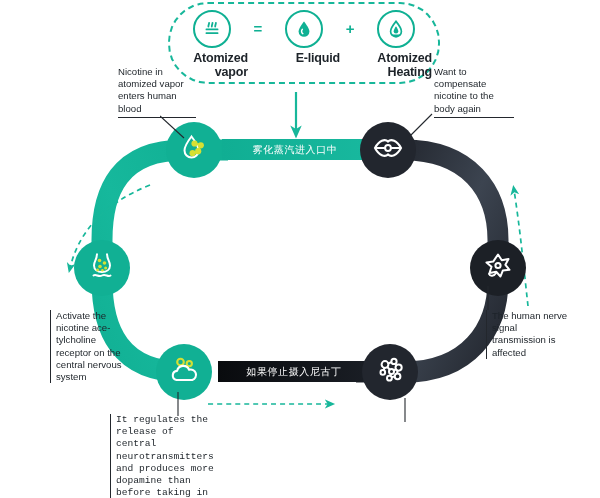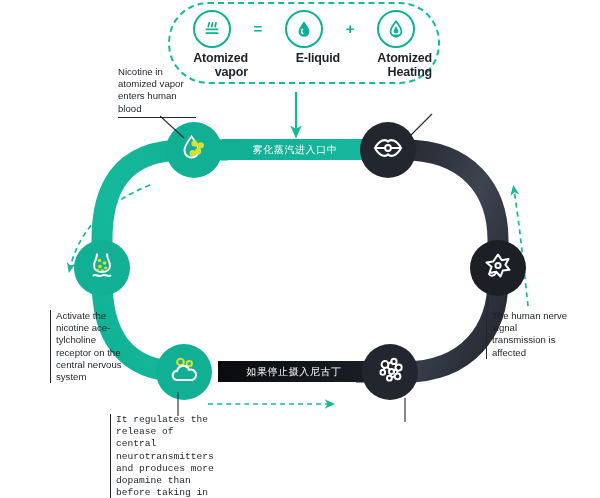--- a/index.html
+++ b/index.html
@@ -285,20 +285,21 @@
         </g>
       </svg>
     </span>
   </div>
 
   <div class="callout ub" id="co-blood">Nicotine in atomized vapor enters human blood</div>
   <svg class="connector" style="position:absolute;left:160px;top:114px;" width="46" height="26">
     <path d="M0 2 L24 24" stroke="#23272d" stroke-width="1.1" fill="none"></path>
   </svg>
 
+  <div class="callout ub" id="co-again">Want to compensate nicotine to the body again</div>
   <svg class="connector" style="position:absolute;left:404px;top:112px;" width="40" height="28">
     <path d="M28 2 L6 24" stroke="#23272d" stroke-width="1.1" fill="none"></path>
   </svg>
 
   <div class="callout lb" id="co-cns">Activate the nicotine ace-tylcholine receptor on the central nervous system</div>
 
   <div class="callout lb" id="co-nerve">The human nerve signal transmission is affected</div>
 
   <div class="callout lb" id="co-dopa">It regulates the release of central neurotransmitters and produces more dopamine than before taking in nicotine</div>
   <svg class="connector" style="position:absolute;left:176px;top:392px;" width="20" height="26">

